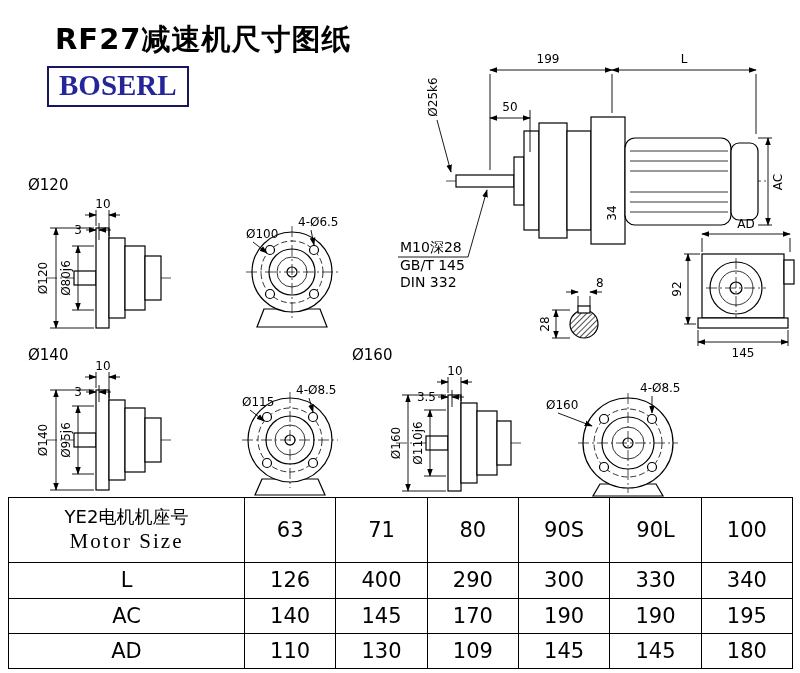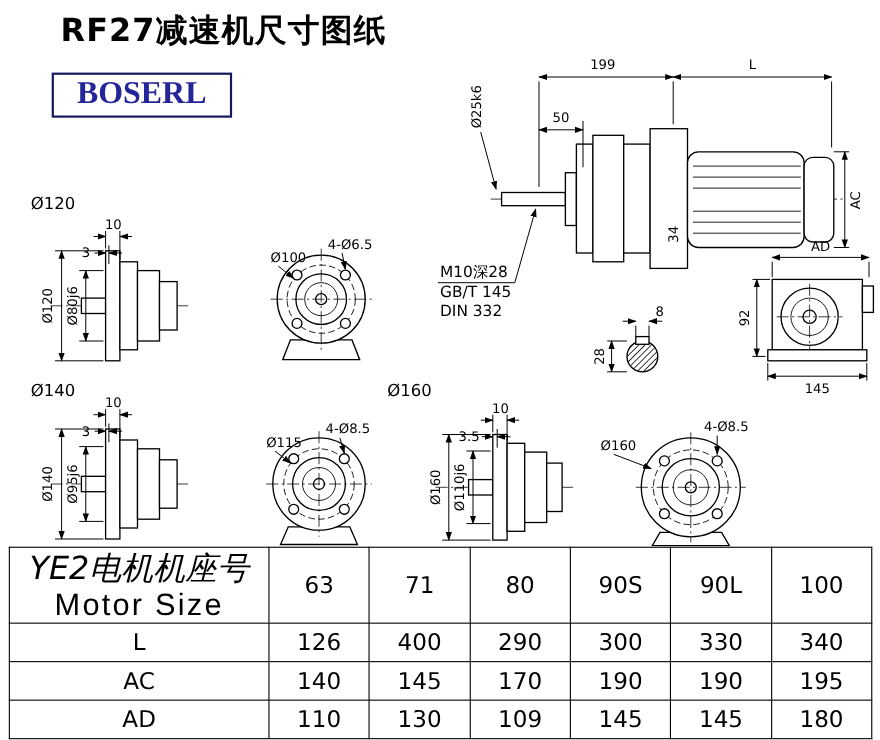--- a/index.html
+++ b/index.html
@@ -1,39 +1,39 @@
 <!DOCTYPE html>
 <html><head>
 <meta charset="utf-8">
 <style>
   html,body{margin:0;padding:0;background:#fff;}
   .page{position:relative;width:800px;height:673px;background:#fff;overflow:hidden;
         font-family:"DejaVu Sans",sans-serif;color:#000;}
-  .title{position:absolute;left:55px;top:8px;margin:0;font-size:29px;font-weight:bold;
+  .title{position:absolute;left:55px;top:20px;margin:0;font-size:29px;font-weight:bold;
          letter-spacing:1px;font-family:"DejaVu Sans",sans-serif;}
-  .logo{position:absolute;left:47px;top:66px;border:2px solid #17175e;padding:1px 21px 3px;
+  .logo{position:absolute;left:47px;top:66px;border:2px solid #17175e;padding:1px 10px 3px;
         background:#fff;}
   .logo span{font-family:"Liberation Serif",serif;font-weight:bold;font-size:29px;color:#25259a;}
   svg{position:absolute;left:0;top:0;}
   .part{fill:#fff;stroke:#000;stroke-width:1.2;}
   .thin{fill:none;stroke:#000;stroke-width:0.8;}
   .bc{fill:none;stroke:#000;stroke-width:0.8;stroke-dasharray:6 3;}
   .dim{fill:none;stroke:#000;stroke-width:0.9;}
   .cl{fill:none;stroke:#000;stroke-width:0.7;stroke-dasharray:11 3 2 3;}
   text.d{font:12px "DejaVu Sans",sans-serif;fill:#000;}
   text.n{font:14px "DejaVu Sans",sans-serif;fill:#000;}
   text.lbl{font:15px "DejaVu Sans",sans-serif;fill:#000;}
   .spec-table{position:absolute;left:8px;top:497px;width:785px;height:172px;
               border-collapse:collapse;table-layout:fixed;background:#fff;}
   .spec-table td{border:1.5px solid #000;text-align:center;vertical-align:middle;
                  font-size:21px;padding:0;}
   .spec-table tr.hdr td{height:64px;}
   .spec-table tr.row td{height:34px;}
-  .hcn{font-size:29px;line-height:1.25;font-style:italic;}
-  .hen{font-family:Liberation Sans, sans-serif;font-size:28px;letter-spacing:2px;}
+  .hcn{font-size:18px;line-height:1.25;}
+  .hen{font-family:Liberation Serif, serif;font-size:21px;letter-spacing:2px;}
 </style>
 </head>
 <body>
 
 <div class="page">
 
   <h1 class="title">RF27减速机尺寸图纸</h1>
   <div class="logo">
     <span>BOSERL</span>
   </div>

